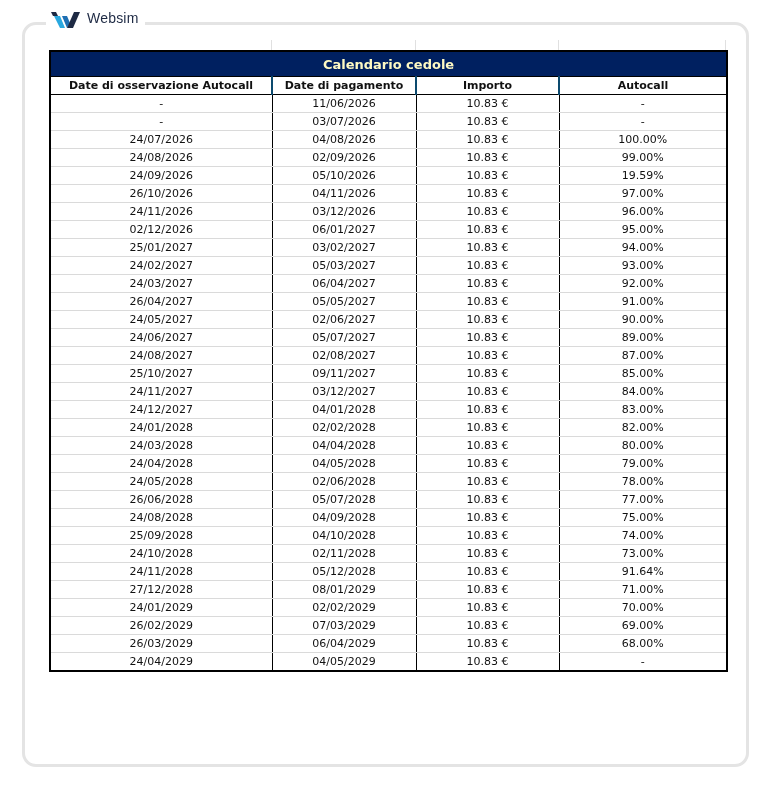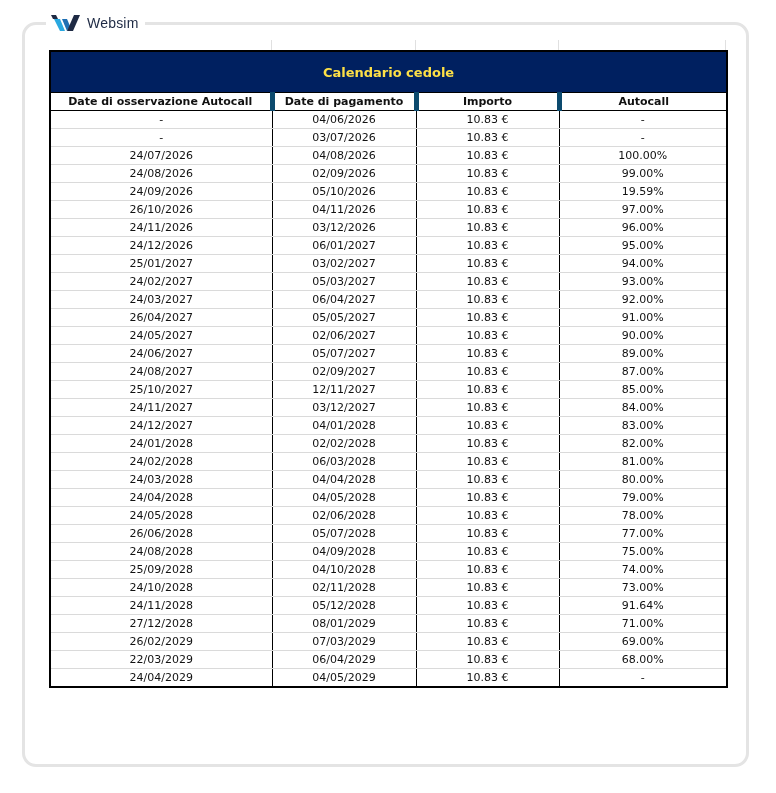--- a/index.html
+++ b/index.html
@@ -3,44 +3,44 @@
 <meta charset="utf-8">
 <style>
   html, body { margin:0; padding:0; background:#ffffff; }
   body { width:776px; height:793px; position:relative; overflow:hidden; font-family:"DejaVu Sans", sans-serif; }
   .frame {
     position:absolute; left:22px; top:22px; width:727px; height:745px;
     border:3px solid #e4e4e4; border-radius:14px; box-sizing:border-box;
   }
   .logo {
     position:absolute; left:46px; top:10px; height:26px; padding:0 6px 0 4px;
-    background:#fff; display:flex; align-items:center; gap:3px;
+    background:#fff; display:flex; align-items:flex-start; gap:3px;
   }
   .logo-mark { width:34px; height:20px; }
   .logo-text { font-family:"Liberation Sans", sans-serif; font-size:14px; color:#1e2a44; letter-spacing:0.2px; }
   .sheet-grid {
     position:absolute; left:49px; top:40px; width:677px; height:12px;
   }
   .sheet-grid span { position:absolute; top:0; width:1px; height:12px; background:#e0e0e0; }
   table.cal {
     position:absolute; left:49px; top:50px; width:677px;
     border-collapse:collapse; border:2px solid #000; table-layout:fixed;
     font-family:"DejaVu Sans", sans-serif; font-size:11px; color:#111;
   }
   table.cal col.c1 { width:222px; }
   table.cal col.c2 { width:144px; }
   table.cal col.c3 { width:143px; }
   table.cal col.c4 { width:168px; }
   .title-row td {
-    background:#002060; color:#fde047; font-weight:bold; font-size:13px;
-    text-align:center; height:24px; padding:8px; border-bottom:1px solid #000;
+    background:#002060; color:#fef9c3; font-weight:bold; font-size:13px;
+    text-align:center; height:24px; padding:0; border-bottom:1px solid #000;
   }
   .head-row th {
     font-weight:bold; font-size:11px; text-align:center; height:17px; padding:0;
-    border-left:5px solid #0c4a6e; border-bottom:1px solid #000; background:#fff;
+    border-left:2px solid #0c4a6e; border-bottom:1px solid #000; background:#fff;
   }
   .head-row th:first-child { border-left:none; }
   tbody.rows td {
     text-align:center; height:17px; padding:0; line-height:17px;
     border-left:1px solid #000; border-bottom:1px solid #dadada;
   }
   tbody.rows td:first-child { border-left:none; }
   tbody.rows tr:last-child td { border-bottom:none;text-align:center; }
 </style>
 </head>
@@ -79,21 +79,21 @@
     <tr class="head-row">
       <th>Date di osservazione Autocall</th>
       <th>Date di pagamento</th>
       <th>Importo</th>
       <th>Autocall</th>
     </tr>
   </thead>
   <tbody class="rows" id="rows">
       <tr>
         <td>-</td>
-        <td>04/06/2026</td>
+        <td>11/06/2026</td>
         <td>10.83 €</td>
         <td>-</td>
       </tr>
       <tr>
         <td>-</td>
         <td>03/07/2026</td>
         <td>10.83 €</td>
         <td>-</td>
       </tr>
       <tr>
@@ -120,21 +120,21 @@
         <td>10.83 €</td>
         <td>97.00%</td>
       </tr>
       <tr>
         <td>24/11/2026</td>
         <td>03/12/2026</td>
         <td>10.83 €</td>
         <td>96.00%</td>
       </tr>
       <tr>
-        <td>24/12/2026</td>
+        <td>02/12/2026</td>
         <td>06/01/2027</td>
         <td>10.83 €</td>
         <td>95.00%</td>
       </tr>
       <tr>
         <td>25/01/2027</td>
         <td>03/02/2027</td>
         <td>10.83 €</td>
         <td>94.00%</td>
       </tr>
@@ -163,27 +163,27 @@
         <td>90.00%</td>
       </tr>
       <tr>
         <td>24/06/2027</td>
         <td>05/07/2027</td>
         <td>10.83 €</td>
         <td>89.00%</td>
       </tr>
       <tr>
         <td>24/08/2027</td>
-        <td>02/09/2027</td>
+        <td>02/08/2027</td>
         <td>10.83 €</td>
         <td>87.00%</td>
       </tr>
       <tr>
         <td>25/10/2027</td>
-        <td>12/11/2027</td>
+        <td>09/11/2027</td>
         <td>10.83 €</td>
         <td>85.00%</td>
       </tr>
       <tr>
         <td>24/11/2027</td>
         <td>03/12/2027</td>
         <td>10.83 €</td>
         <td>84.00%</td>
       </tr>
       <tr>
@@ -192,26 +192,20 @@
         <td>10.83 €</td>
         <td>83.00%</td>
       </tr>
       <tr>
         <td>24/01/2028</td>
         <td>02/02/2028</td>
         <td>10.83 €</td>
         <td>82.00%</td>
       </tr>
       <tr>
-        <td>24/02/2028</td>
-        <td>06/03/2028</td>
-        <td>10.83 €</td>
-        <td>81.00%</td>
-      </tr>
-      <tr>
         <td>24/03/2028</td>
         <td>04/04/2028</td>
         <td>10.83 €</td>
         <td>80.00%</td>
       </tr>
       <tr>
         <td>24/04/2028</td>
         <td>04/05/2028</td>
         <td>10.83 €</td>
         <td>79.00%</td>
@@ -252,27 +246,33 @@
         <td>10.83 €</td>
         <td>91.64%</td>
       </tr>
       <tr>
         <td>27/12/2028</td>
         <td>08/01/2029</td>
         <td>10.83 €</td>
         <td>71.00%</td>
       </tr>
       <tr>
+        <td>24/01/2029</td>
+        <td>02/02/2029</td>
+        <td>10.83 €</td>
+        <td>70.00%</td>
+      </tr>
+      <tr>
         <td>26/02/2029</td>
         <td>07/03/2029</td>
         <td>10.83 €</td>
         <td>69.00%</td>
       </tr>
       <tr>
-        <td>22/03/2029</td>
+        <td>26/03/2029</td>
         <td>06/04/2029</td>
         <td>10.83 €</td>
         <td>68.00%</td>
       </tr>
       <tr>
         <td>24/04/2029</td>
         <td>04/05/2029</td>
         <td>10.83 €</td>
         <td>-</td>
       </tr>

